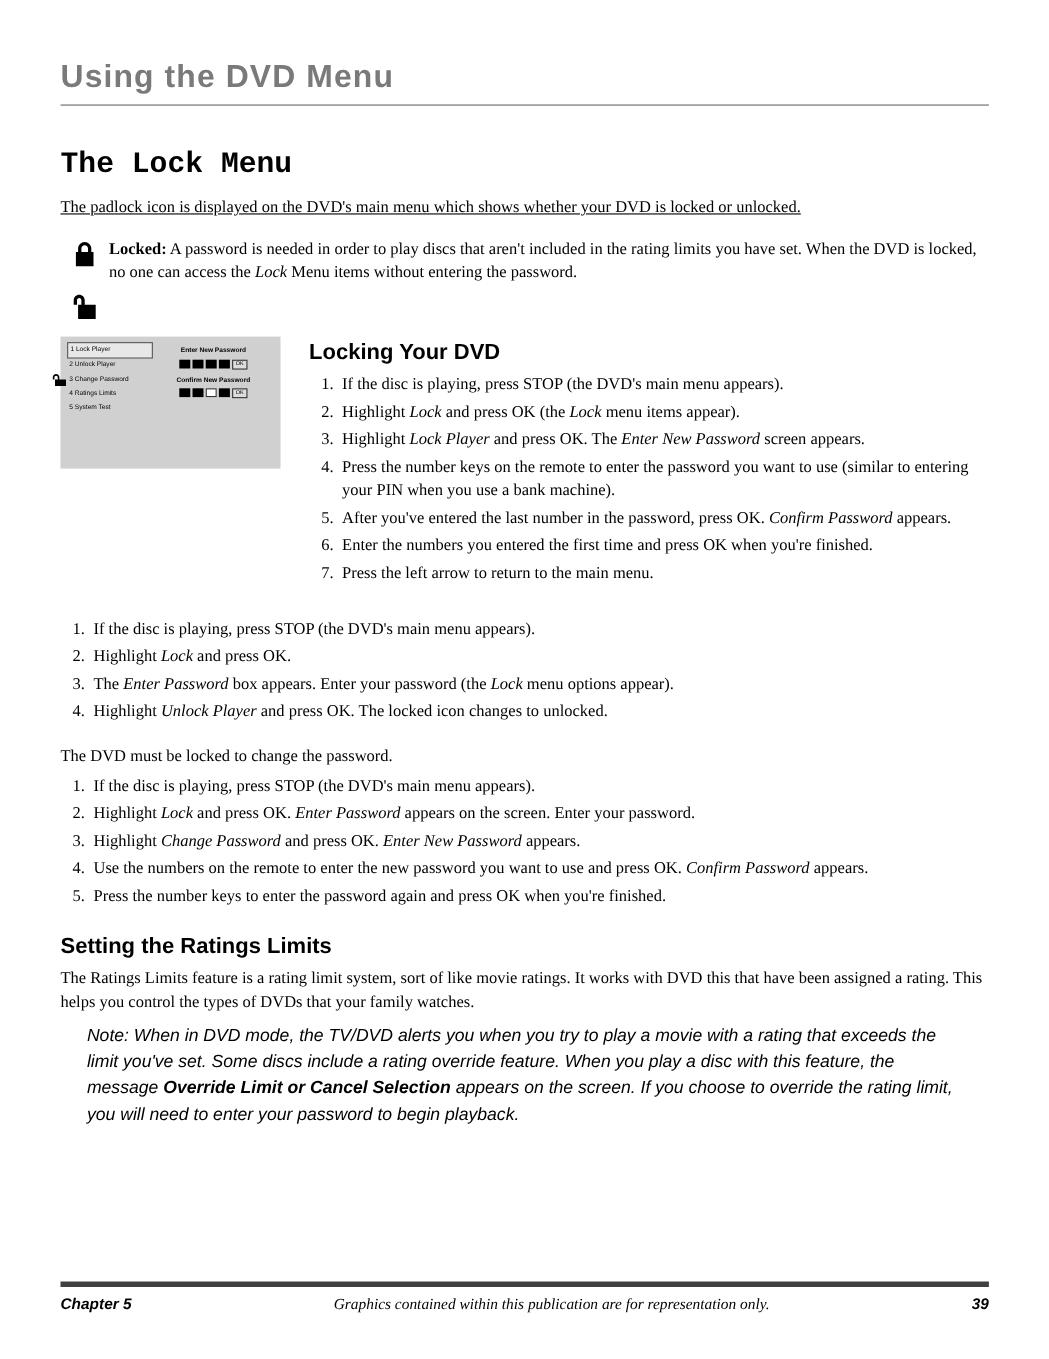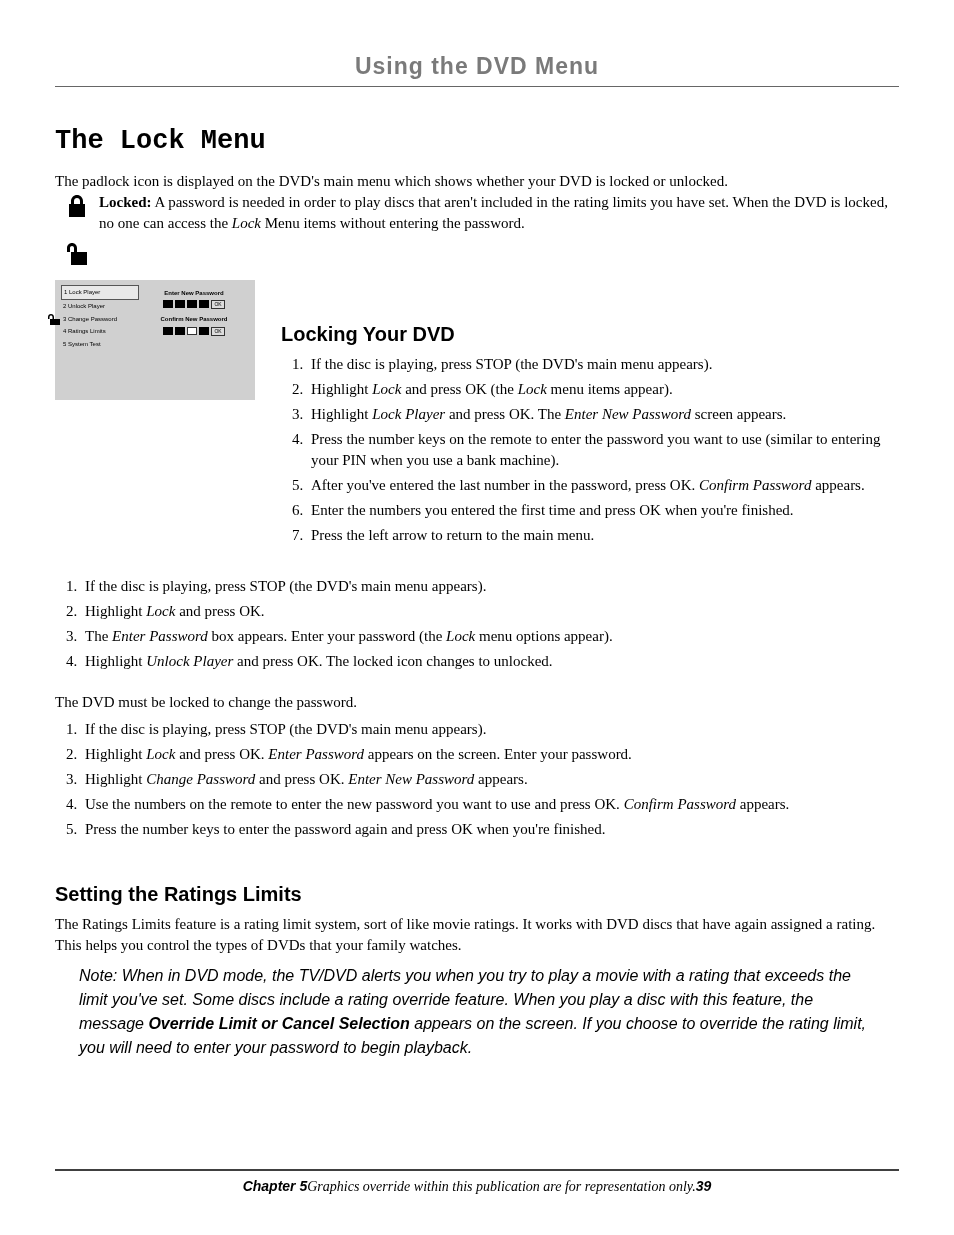--- a/index.html
+++ b/index.html
@@ -8,45 +8,44 @@
     font-size: 15px;
     line-height: 1.4;
     color: #000;
     background: #fff;
     width: 954px;
     height: 1235px;
     position: relative;
     padding: 50px 55px 40px 55px;
   }
   .page-header {
-    text-align: center;
+    text-align: left;
     font-family: Arial, Helvetica, sans-serif;
     font-weight: 900;
-    font-size: 23px;
+    font-size: 29px;
     color: #7a7a7a;
     letter-spacing: 1px;
     border-bottom: 1px solid #666;
     padding-bottom: 4px;
     margin-bottom: 36px;
   }
   h1.main-title {
     font-family: Liberation Mono, monospace;
     font-weight: 700;
     font-size: 27px;
     margin-bottom: 10px;
   }
   h2.sub-title {
     font-family: Arial, Helvetica, sans-serif;
     font-weight: 700;
     font-size: 20px;
     margin-bottom: 6px;
-    margin-top: 40px;
   }
   p { margin-bottom: 6px; }
-  .intro { margin-bottom: 0; }
+  .intro { margin-bottom: 17px; text-decoration: underline; }
   .state-row { display: flex; align-items: flex-start; margin-bottom: 6px; }
   .state-icon { width: 44px; flex-shrink: 0; padding-top: 2px; text-align: center; }
   .state-text { flex: 1; }
   .state-text b { font-weight: 700; }
   .row2 { display: flex; gap: 26px; margin-top: 8px; }
   .menu-shot {
     width: 200px; height: 120px;
     background: #d0d0d0;
     border: 0;
     flex-shrink: 0;
@@ -78,24 +77,24 @@
     font-style: italic;
     font-size: 16px;
     line-height: 1.5;
     padding: 0 20px 0 24px;
     margin-top: 8px;
   }
   .note b { font-style: italic; font-weight: 700; }
   .footer {
     position: absolute;
     left: 55px; right: 55px; bottom: 38px;
-    border-top: 2px solid #404040;
+    border-top: 5px solid #404040;
     padding-top: 6px;
     display: flex;
-    justify-content: center;
+    justify-content: space-between;
     align-items: baseline;
     font-size: 14px;
   }
   .footer .chap { font-family: Arial, Helvetica, sans-serif; font-weight: 700; font-style: italic; }
   .footer .mid { font-style: italic; }
   .footer .pg { font-family: Arial, Helvetica, sans-serif; font-weight: 700; font-style: italic; }
 </style>
 </head>
 <body>
 
@@ -186,23 +185,23 @@
     <li><span>If the disc is playing, press STOP (the DVD's main menu appears).</span></li>
     <li><span>Highlight </span><em>Lock</em><span> and press OK. </span><em>Enter Password</em><span> appears on the screen. Enter your password.</span></li>
     <li><span>Highlight </span><em>Change Password</em><span> and press OK. </span><em>Enter New Password</em><span> appears.</span></li>
     <li><span>Use the numbers on the remote to enter the new password you want to use and press OK. </span><em>Confirm Password</em><span> appears.</span></li>
     <li><span>Press the number keys to enter the password again and press OK when you're finished.</span></li>
   </ol>
 </div>
 
 <div class="section">
   <h2 class="sub-title">Setting the Ratings Limits</h2>
-  <p>The Ratings Limits feature is a rating limit system, sort of like movie ratings. It works with DVD discs that have again assigned a rating. This helps you control the types of DVDs that your family watches.</p>
+  <p>The Ratings Limits feature is a rating limit system, sort of like movie ratings. It works with DVD this that have been assigned a rating. This helps you control the types of DVDs that your family watches.</p>
   <p class="note">
     <span>Note: When in DVD mode, the TV/DVD alerts you when you try to play a movie with a rating that exceeds the limit you've set. Some discs include a rating override feature. When you play a disc with this feature, the message </span><b>Override Limit or Cancel Selection</b><span> appears on the screen. If you choose to override the rating limit, you will need to enter your password to begin playback.</span>
   </p>
 </div>
 
 <div class="footer">
   <span class="chap">Chapter 5</span>
-  <span class="mid">Graphics override within this publication are for representation only.</span>
+  <span class="mid">Graphics contained within this publication are for representation only.</span>
   <span class="pg">39</span>
 </div>
 
 </body></html>

